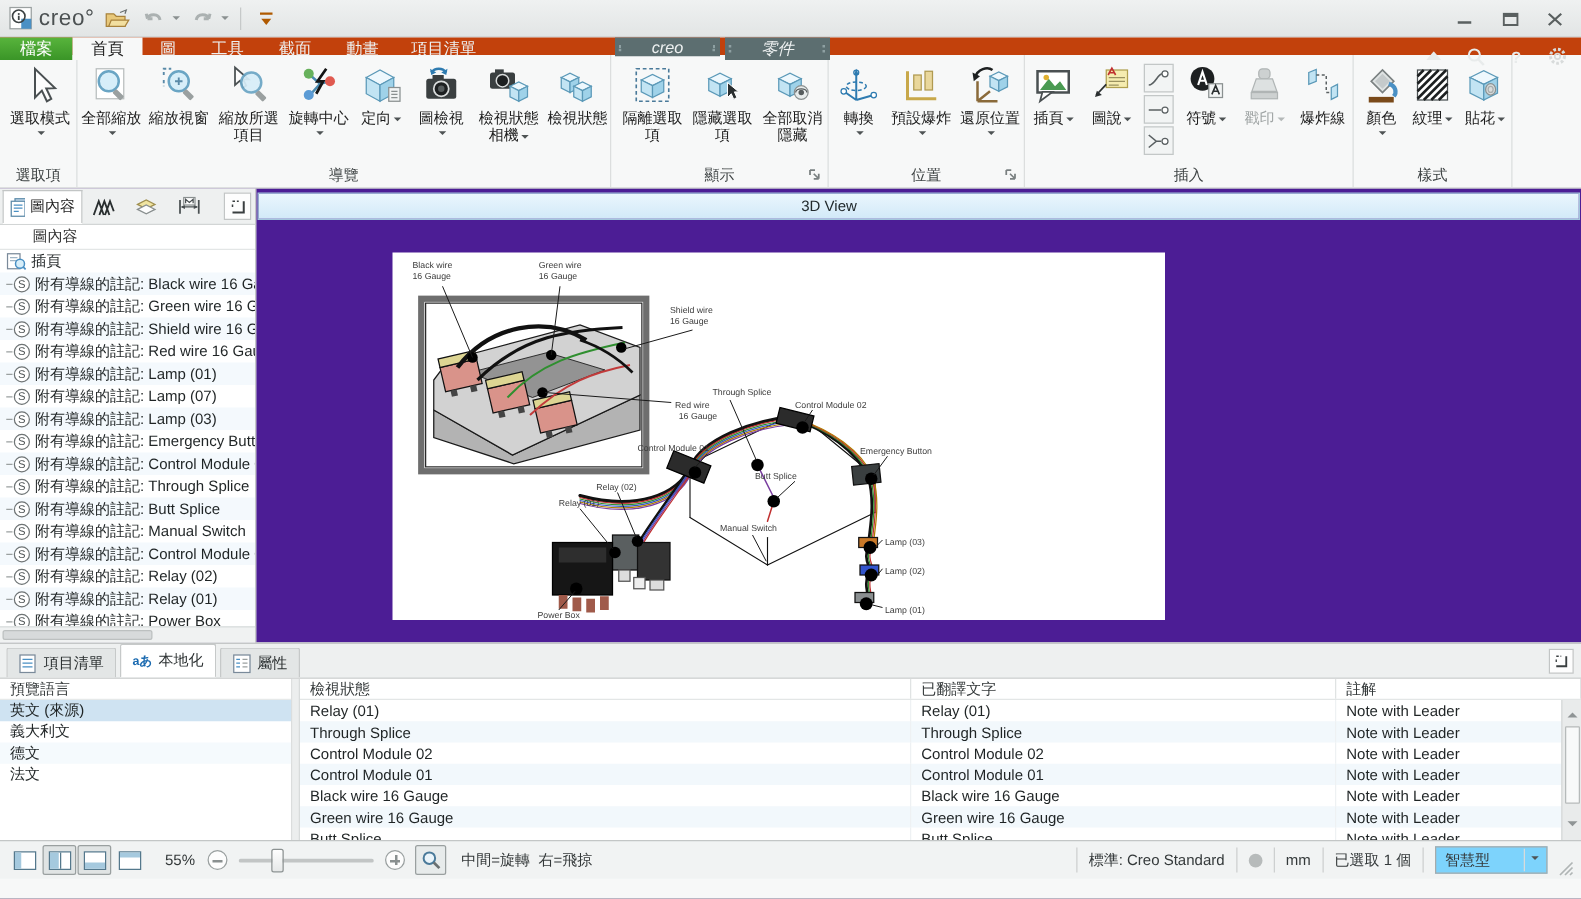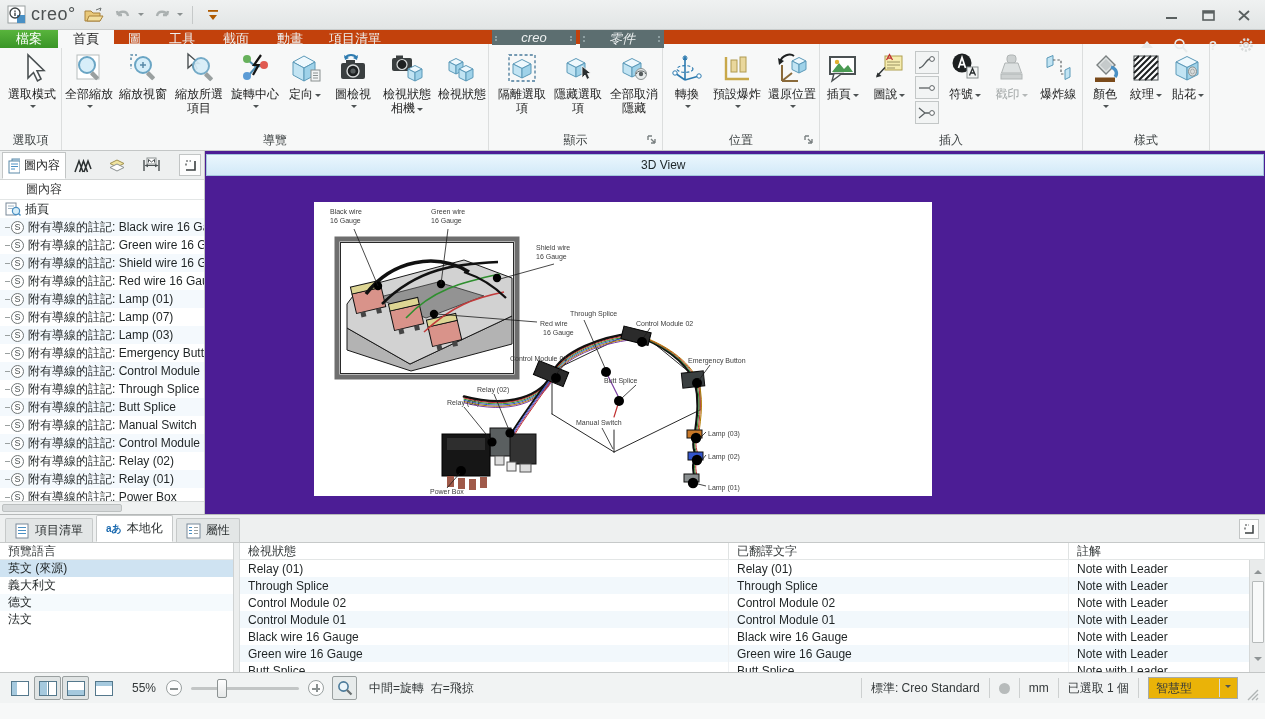--- a/index.html
+++ b/index.html
@@ -112,21 +112,21 @@
 .zc{width:16px;height:16px;border-radius:50%;border:1px solid #9aa0a0;background:#fdfdfd;position:relative;flex:none}
 .zc .h{position:absolute;left:3px;right:3px;top:7px;height:2px;background:#8a9090}
 .zc .v{position:absolute;top:3px;bottom:3px;left:7px;width:2px;background:#8a9090}
 .strack{width:108px;height:3px;background:#c2c5c5;border-radius:2px;position:relative;margin:0 9px}
 .sthumb{position:absolute;left:26px;top:-8px;width:10px;height:19px;background:linear-gradient(#fefefe,#e6e8e8);border:1px solid #8c9292;border-radius:2px}
 .sb-mag{width:25px;height:24px;border:1px solid #9aa0a0;background:#e7ebeb;display:flex;align-items:center;justify-content:center;margin-left:8px;border-radius:2px}
 .hint{margin-left:12px;white-space:pre}
 .sb-right{margin-left:auto;display:flex;align-items:center;height:100%}
 .ssep{width:1px;height:20px;background:#cdd0d0;margin:0 9px}
 .graydot{width:11px;height:11px;border-radius:50%;background:#b7bbbb}
-.combo{width:90px;height:22px;border:1px solid #a6abab;background:#eab308;display:flex;align-items:center;padding-left:7px;position:relative}
+.combo{width:90px;height:22px;border:1px solid #a6abab;background:#7dd3fc;display:flex;align-items:center;padding-left:7px;position:relative}
 .combo .cdd{position:absolute;right:1px;top:1px;bottom:1px;width:17px;border-left:1px solid #d8dbdb;display:flex;align-items:center;justify-content:center}
 .grip{width:13px;height:13px;margin-left:8px;align-self:flex-end;margin-bottom:2px}
 </style>
 </head>
 <body>
 
 <div class="window">
 
   <div class="titlebar">
     <div class="qat">

